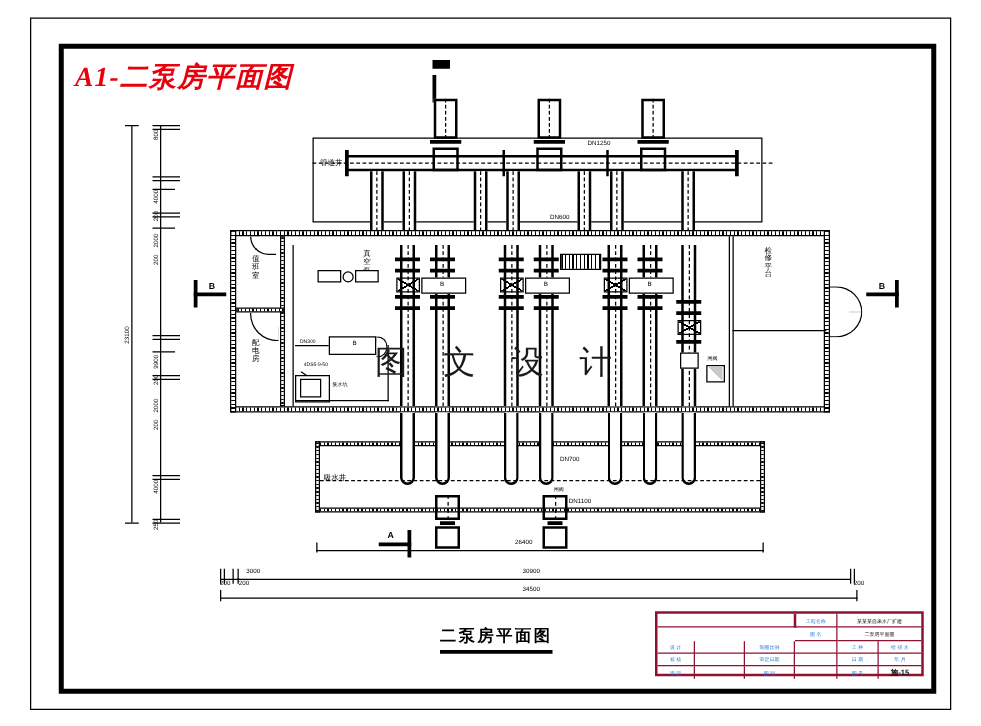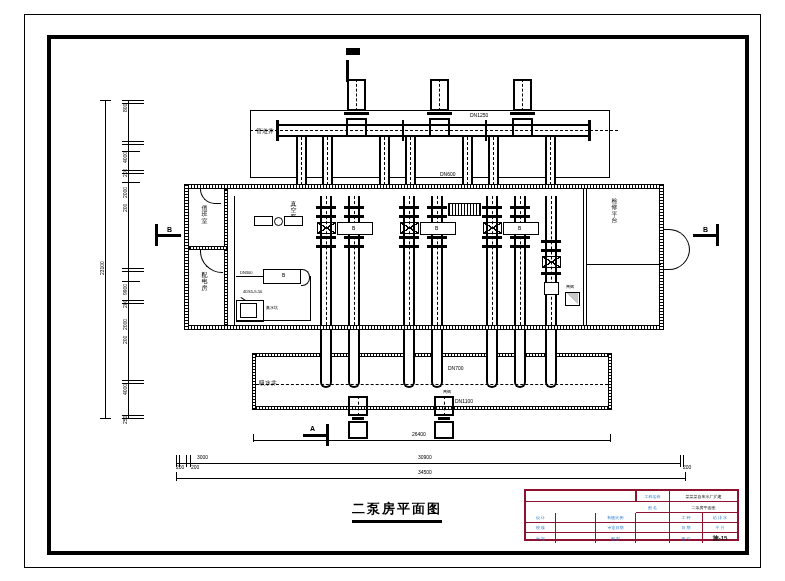--- a/index.html
+++ b/index.html
@@ -83,20 +83,21 @@
   .tb-cell.bb{border-bottom:none;}
 </style>
 </head>
 <body>
 
 <div id="stage">
 
   <div class="outer-frame"></div>
   <div class="inner-frame"></div>
 
+  <div class="main-title">A1-二泵房平面图</div>
 
   <div>
 
     <div class="ln vl" style="left:105px;top:100px;width:1px;height:318px;"></div>
     <div class="ln hl" style="left:100px;top:100px;width:11px;"></div>
     <div class="ln hl" style="left:100px;top:418px;width:11px;"></div>
     <div class="dim-v" style="left:100px;top:275px;">23100</div>
 
     <div class="ln vl" style="left:128px;top:100px;width:1px;height:318px;"></div>
 
@@ -342,20 +343,21 @@
     <div class="bar" style="left:0;top:2px;width:3px;height:22px;"></div>
     <div class="tag" style="left:12px;top:4px;">B</div>
   </div>
 
   <div class="secmark" style="left:693px;top:222px;">
     <div class="bar" style="left:0;top:12px;width:26px;height:3px;"></div>
     <div class="bar" style="left:23px;top:2px;width:3px;height:22px;"></div>
     <div class="tag" style="left:10px;top:4px;">B</div>
   </div>
 
+  <div class="watermark">图 文 设 计</div>
 
   <div>
     <div class="hatchwall" style="left:252px;top:353px;width:360px;height:4px;"></div>
     <div class="hatchwall" style="left:252px;top:406px;width:360px;height:4px;"></div>
     <div class="hatchwallv" style="left:252px;top:353px;width:4px;height:57px;"></div>
     <div class="hatchwallv" style="left:608px;top:353px;width:4px;height:57px;"></div>
     <div class="lbl" style="left:259px;top:380px;">吸水井</div>
     <div class="lbl-sm" style="left:448px;top:366px;font-size:5px;">DN700</div>
 
     <div style="position:absolute;left:320px;top:330px;width:12px;height:58px;

